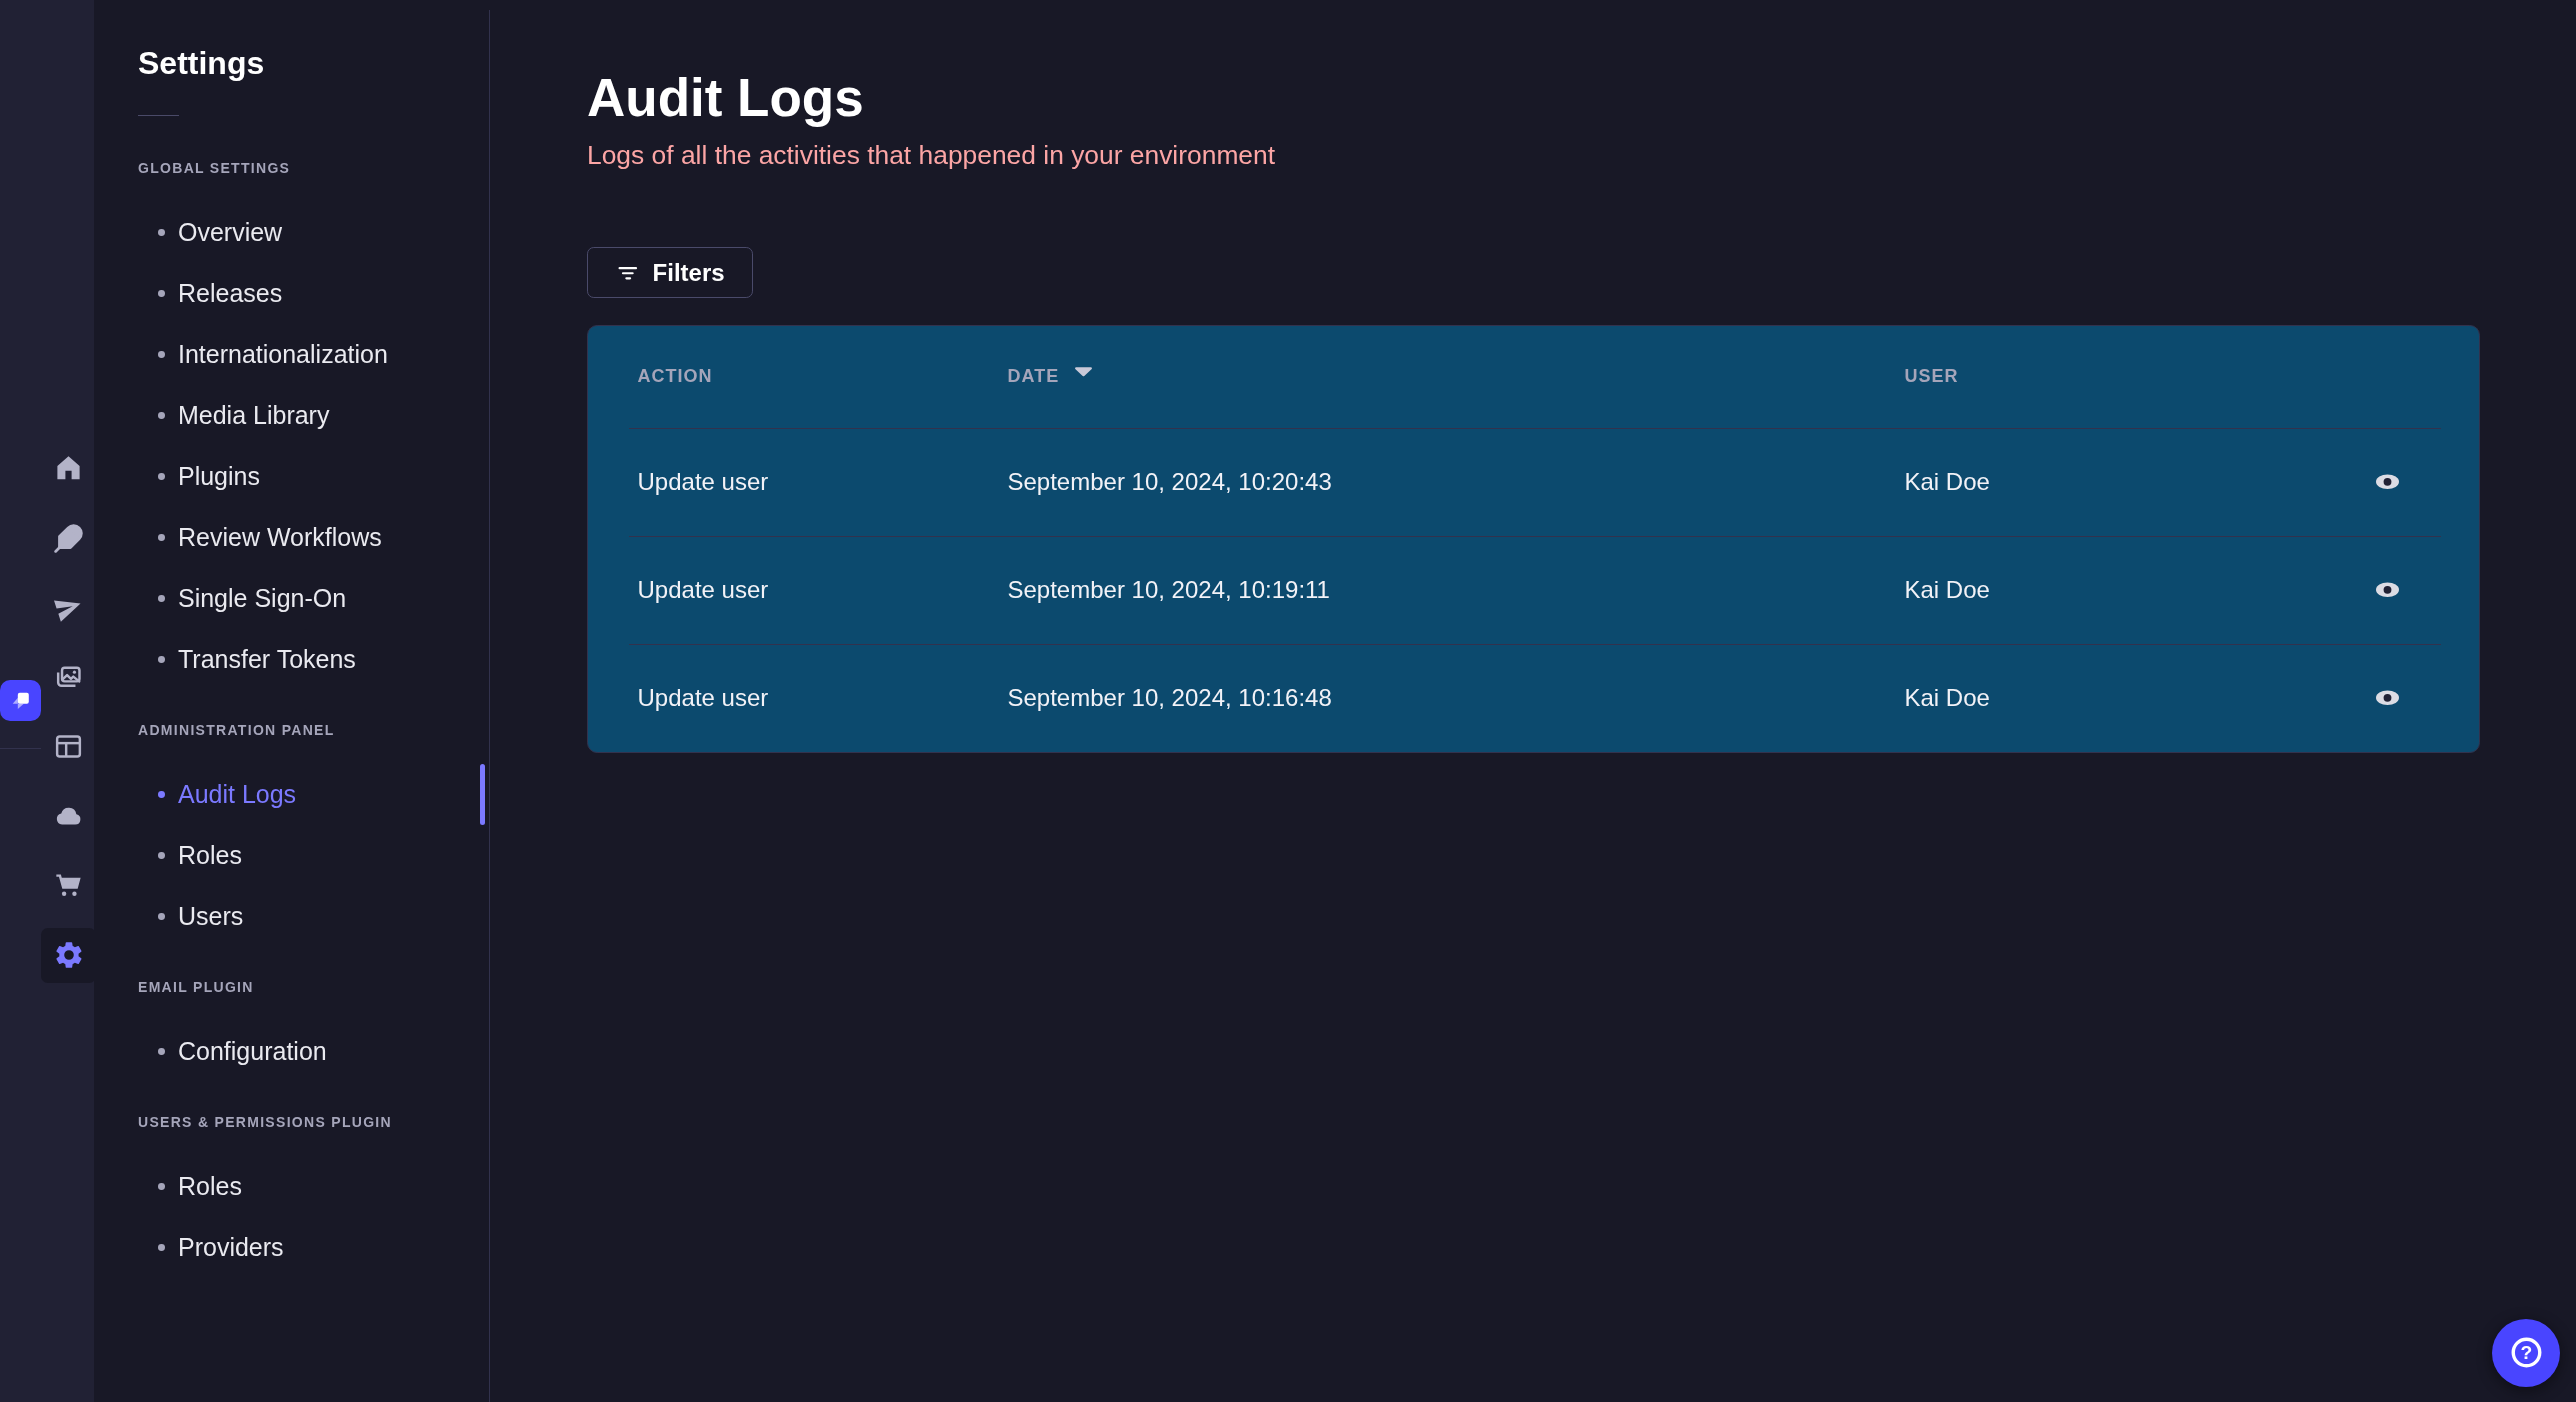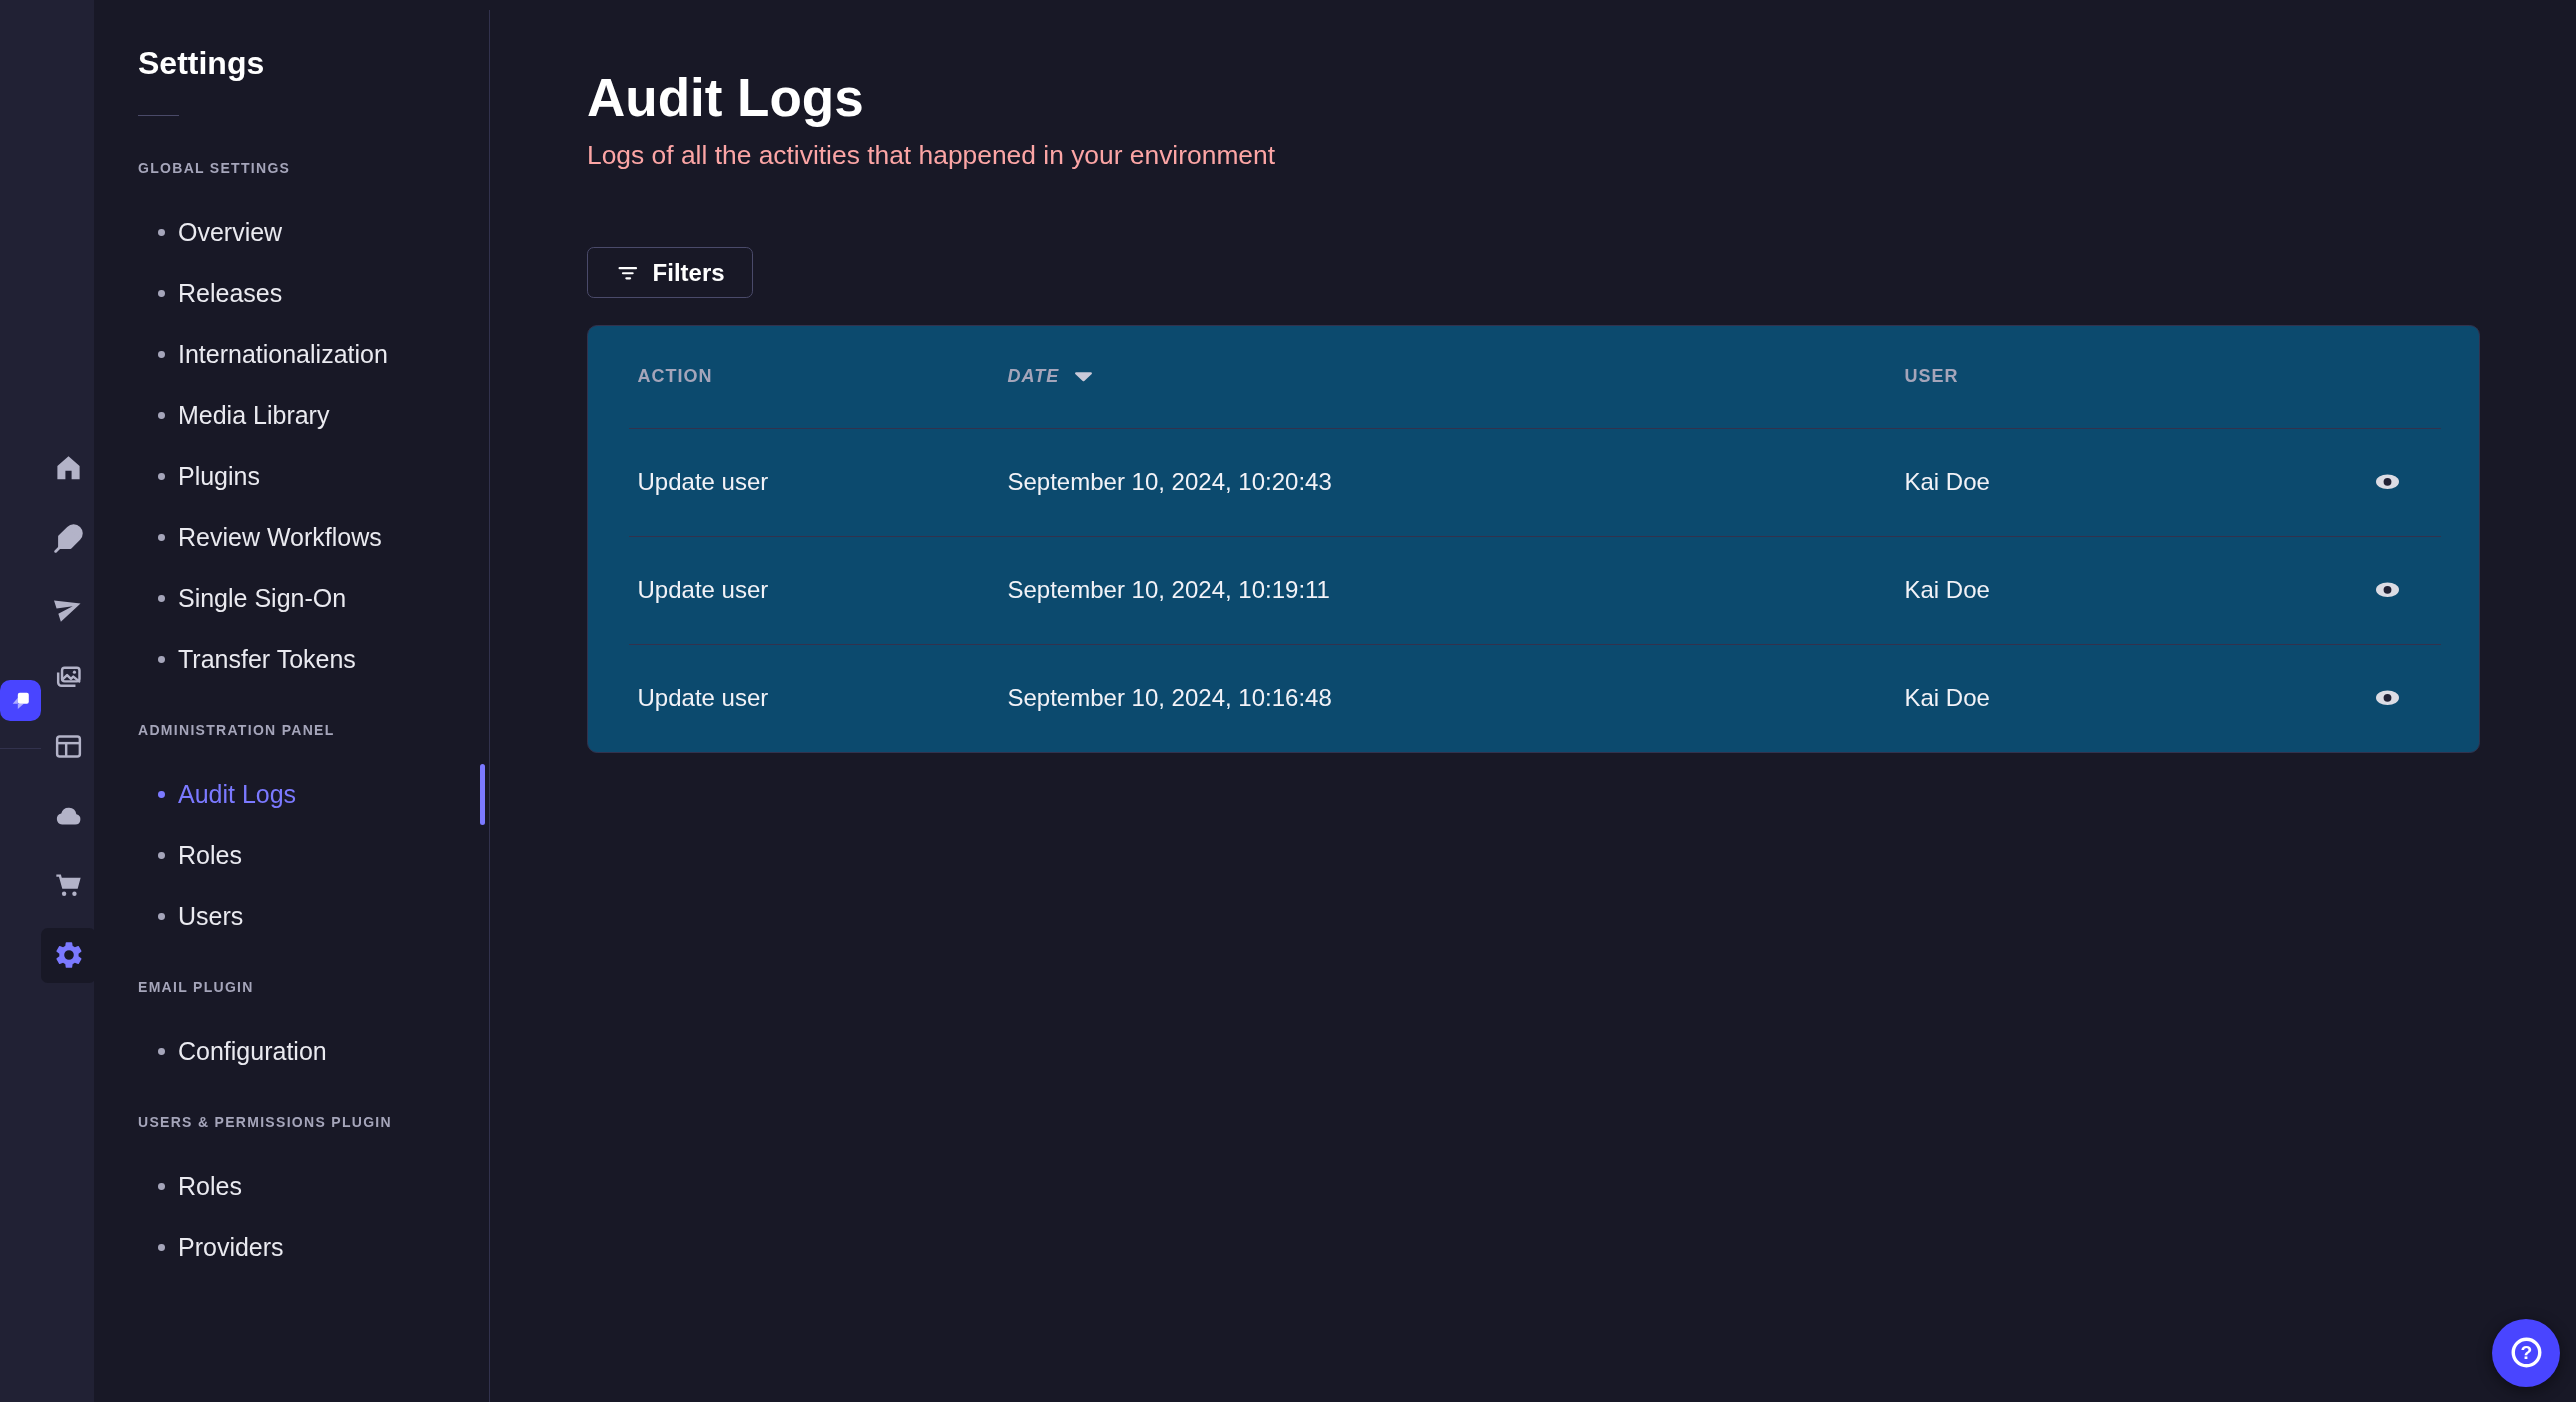--- a/index.html
+++ b/index.html
@@ -82,21 +82,21 @@
   }
   table { border-collapse:collapse; table-layout:fixed; width:1811px; margin:0 41px; }
   col.c-action { width:370px; } col.c-date { width:897px; }
   col.c-user { width:463px; } col.c-view { width:82px; }
   thead th { height:102px; vertical-align:middle; text-align:left; padding-left:8.5px;
     font-size:18px; font-weight:bold; letter-spacing:1px; color:#a5a5ba; }
   thead tr { border-bottom:0.9px solid #32324d; }
   tbody tr + tr { border-top:0.9px solid #32324d; }
   tbody td { height:108px; vertical-align:middle; padding-left:8.5px; font-size:24px; color:#f2f2f7; }
   td.view-cell { text-align:right; padding-right:34px; }
-  .th-sort { display:inline-flex; align-items:center; gap:15.3px; cursor:pointer;font-style:italic; }
+  .th-sort { display:inline-flex; gap:15.3px; cursor:pointer; }
   .eye-btn { background:none; border:none; cursor:pointer; padding:5.1px; line-height:0; }
 
   .help-fab {
     position:absolute; right:16px; bottom:15.3px; width:68px; height:68px; border-radius:50%;
     background:#4945ff; border:none; cursor:pointer;
     display:flex; align-items:center; justify-content:center;
     box-shadow:0 3.4px 15.3px rgba(0,0,0,.45);
   }
 </style>
 </head>

